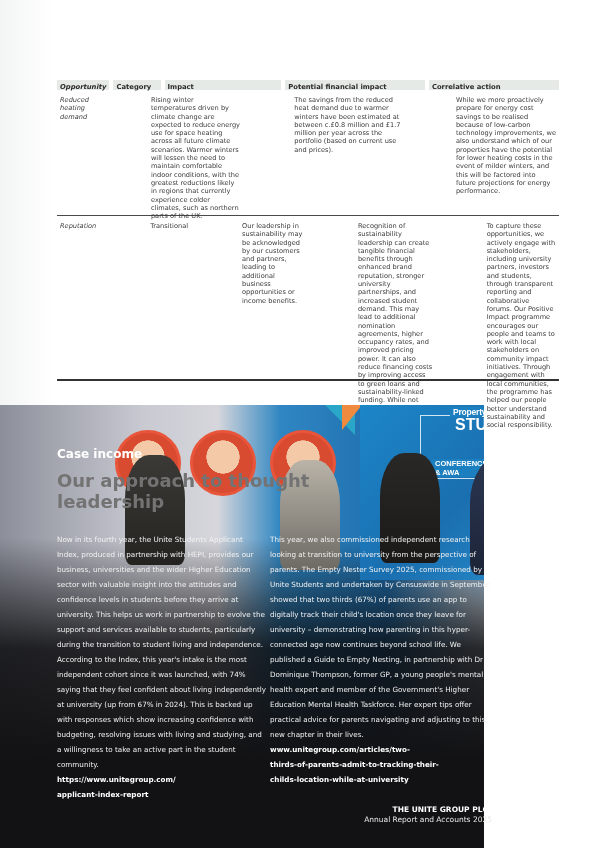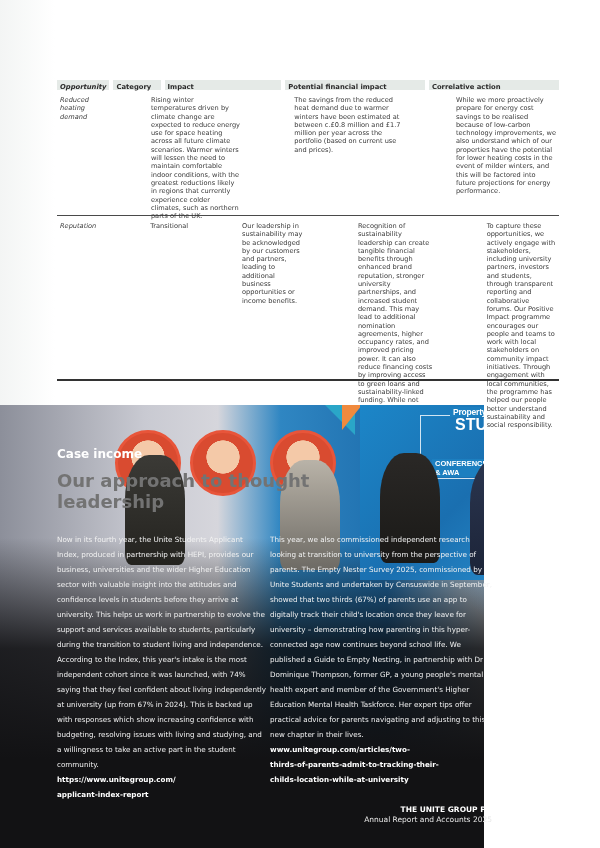--- a/index.html
+++ b/index.html
@@ -70,21 +70,21 @@
   }
   .case-label { position: absolute; left: 57px; top: 447px; color: #fff; font-weight: bold; font-size: 12px; }
   .case-title { position: absolute; left: 57px; top: 470px; width: 260px; color: #737373; font-weight: bold;
                 font-size: 18px; line-height: 21px; }
   .col-text {
     position: absolute; top: 532px; color: #f2f2f2; font-size: 7.2px; line-height: 15px;
   }
   .col-left { left: 57px; width: 210px; }
   .col-right { left: 270px; width: 225px; }
   .link { display: block; font-weight: bold; color: #ffffff; }
-  .footer-co { position: absolute; right: 104px; top: 805px; color: #fff; font-size: 7.5px; font-weight: bold; text-align: right; }
+  .footer-co { position: absolute; right: 112px; top: 805px; color: #fff; font-size: 7.5px; font-weight: bold; text-align: right; }
   .footer-rep { position: absolute; right: 108px; top: 815px; color: #e8e8e8; font-size: 7.5px; text-align: right; }
   .page-num { position: absolute; left: 534px; top: 802px; color: #fff; font-size: 18px; text-align: center; }
 </style>
 </head>
 <body>
 
 <div class="left-fade"></div>
 
 <div class="tbl">
   <div class="row hdr">

